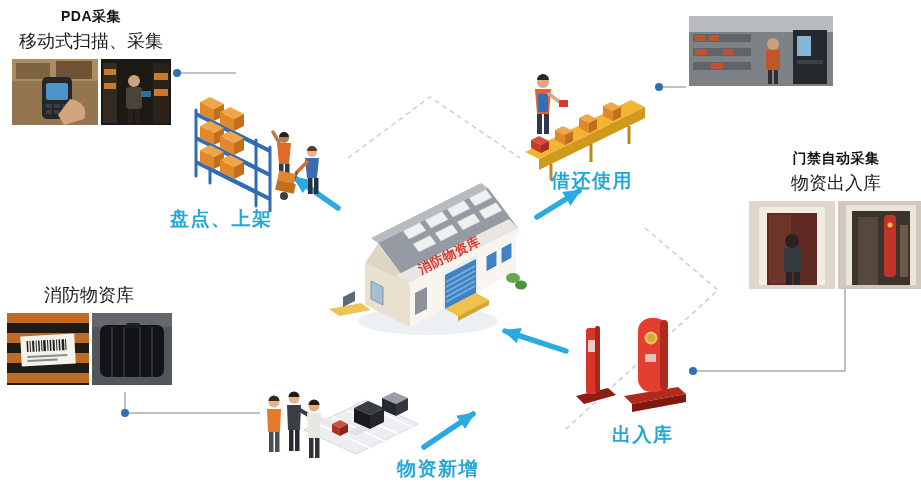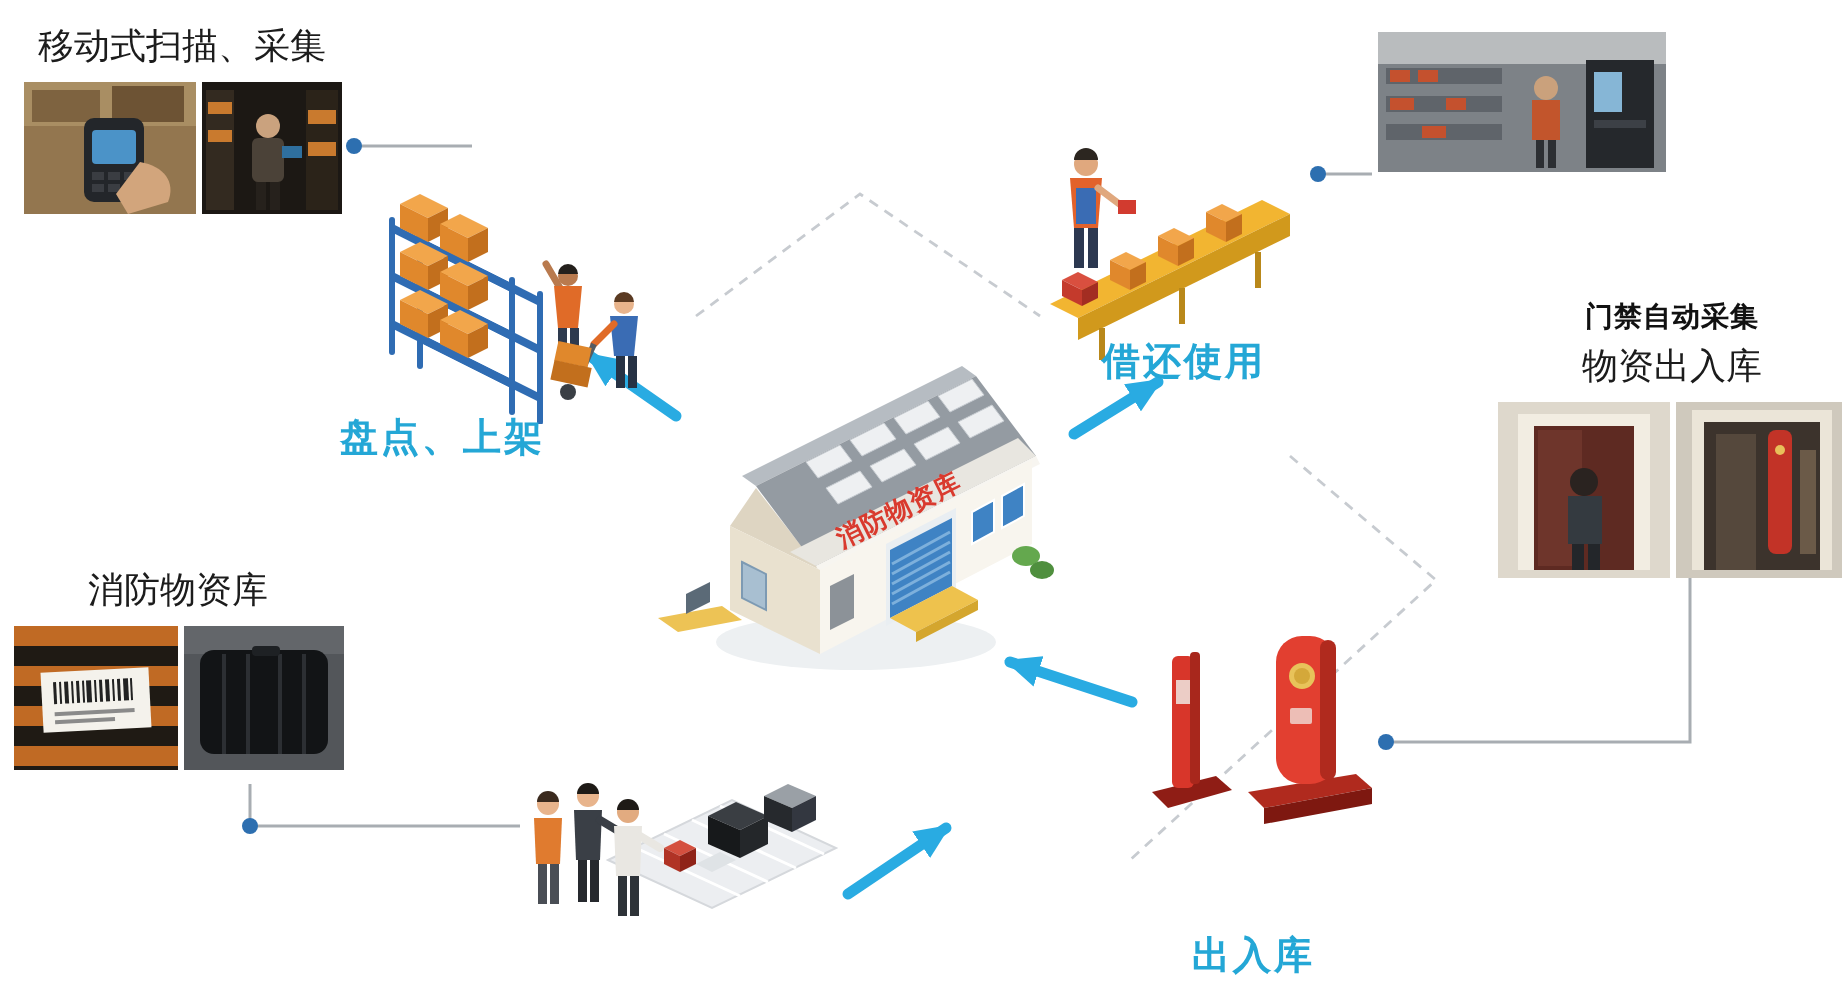--- a/index.html
+++ b/index.html
@@ -19,21 +19,21 @@
   .node-access { left:748px; top:150px; width:176px; }
   .node-info { left:6px; top:280px; width:166px; }
   .illus-shelf { left:176px; top:80px; }
   .illus-conveyor { left:503px; top:56px; }
   .illus-warehouse { left:303px; top:173px; }
   .illus-people { left:256px; top:352px; }
   .illus-gates { left:562px; top:310px; }
   .lbl-inventory { left:170px; top:206px; }
   .lbl-borrow { left:551px; top:168px; }
   .lbl-add { left:397px; top:456px; }
-  .lbl-inout { left:596px; top:422px;margin-top:43px; }
+  .lbl-inout { left:612px; top:422px; }
   .dash { stroke:#c7cbd0; stroke-width:1.4; fill:none; stroke-dasharray:5 4; }
   .conn { stroke:#a8adb2; stroke-width:1.5; fill:none; }
   .dot { fill:#2d6fb0; }
   .arrow { stroke:#29abe2; stroke-width:5.5; stroke-linecap:round; }
 </style>
 </head>
 <body>
 
 <div class="canvas">
 
@@ -58,20 +58,21 @@
     <polyline class="conn" points="125,392 125,413 260,413"></polyline>
     <circle class="dot" cx="125" cy="413" r="4"></circle>
 
     <line class="arrow" x1="338" y1="208" x2="295" y2="178" marker-end="url(#ah)"></line>
     <line class="arrow" x1="537" y1="217" x2="579" y2="191" marker-end="url(#ah)"></line>
     <line class="arrow" x1="424" y1="447" x2="473" y2="414" marker-end="url(#ah)"></line>
     <line class="arrow" x1="566" y1="351" x2="505" y2="331" marker-end="url(#ah)"></line>
   </svg>
 
   <div class="node node-pda">
+    <div class="node-title">PDA采集</div>
     <div class="node-sub">移动式扫描、采集</div>
     <div class="photos">
       <svg class="photo" width="86" height="66" viewBox="0 0 86 66">
         <rect width="86" height="66" fill="#93764f"></rect>
           <rect width="86" height="22" fill="#a98e63"></rect>
         <rect x="4" y="4" width="34" height="16" fill="#7e6340"></rect>
           <rect x="44" y="2" width="36" height="18" fill="#6d5334"></rect>
         <rect x="30" y="18" width="30" height="42" rx="5" fill="#23262a"></rect>
         <rect x="34" y="24" width="22" height="17" rx="2" fill="#4b93c8"></rect>
         <g fill="#3a3d42">
@@ -396,15 +397,16 @@
       <rect x="76" y="8" width="30" height="74" rx="13" fill="#e23f30"></rect>
       <rect x="98" y="10" width="8" height="70" rx="4" fill="#b02a1e"></rect>
       <circle cx="89" cy="28" r="6.5" fill="#e8c35a"></circle>
         <circle cx="89" cy="28" r="4" fill="#d4a83a"></circle>
       <rect x="83" y="44" width="11" height="8" rx="1" fill="#f0ded8" opacity="0.8"></rect>
     </g>
   </svg>
 
   <div class="proc-label lbl-inventory">盘点、上架</div>
   <div class="proc-label lbl-borrow">借还使用</div>
+  <div class="proc-label lbl-add">物资新增</div>
   <div class="proc-label lbl-inout">出入库</div>
 
 </div>
 
 </body></html>

